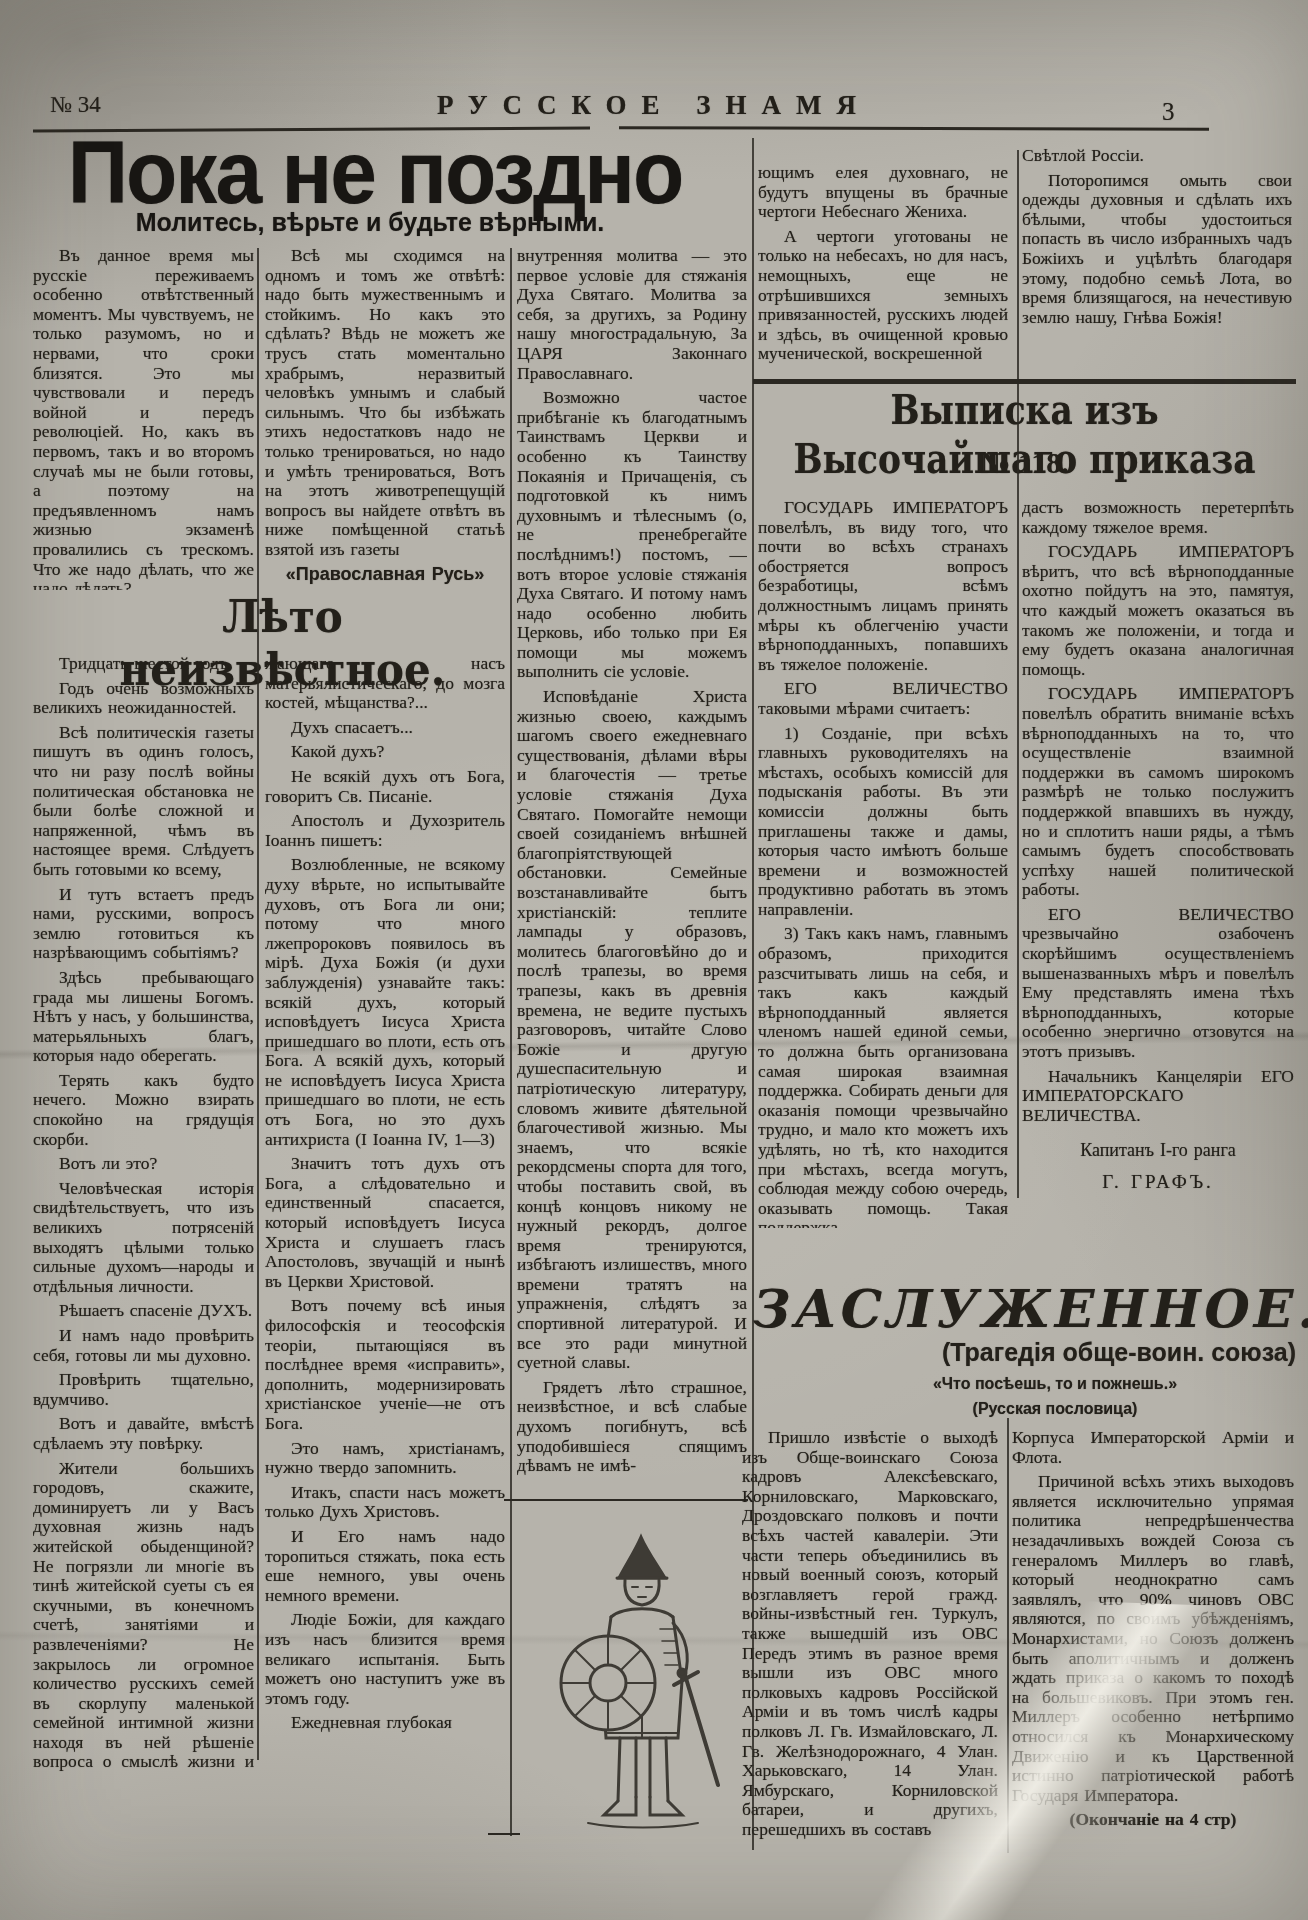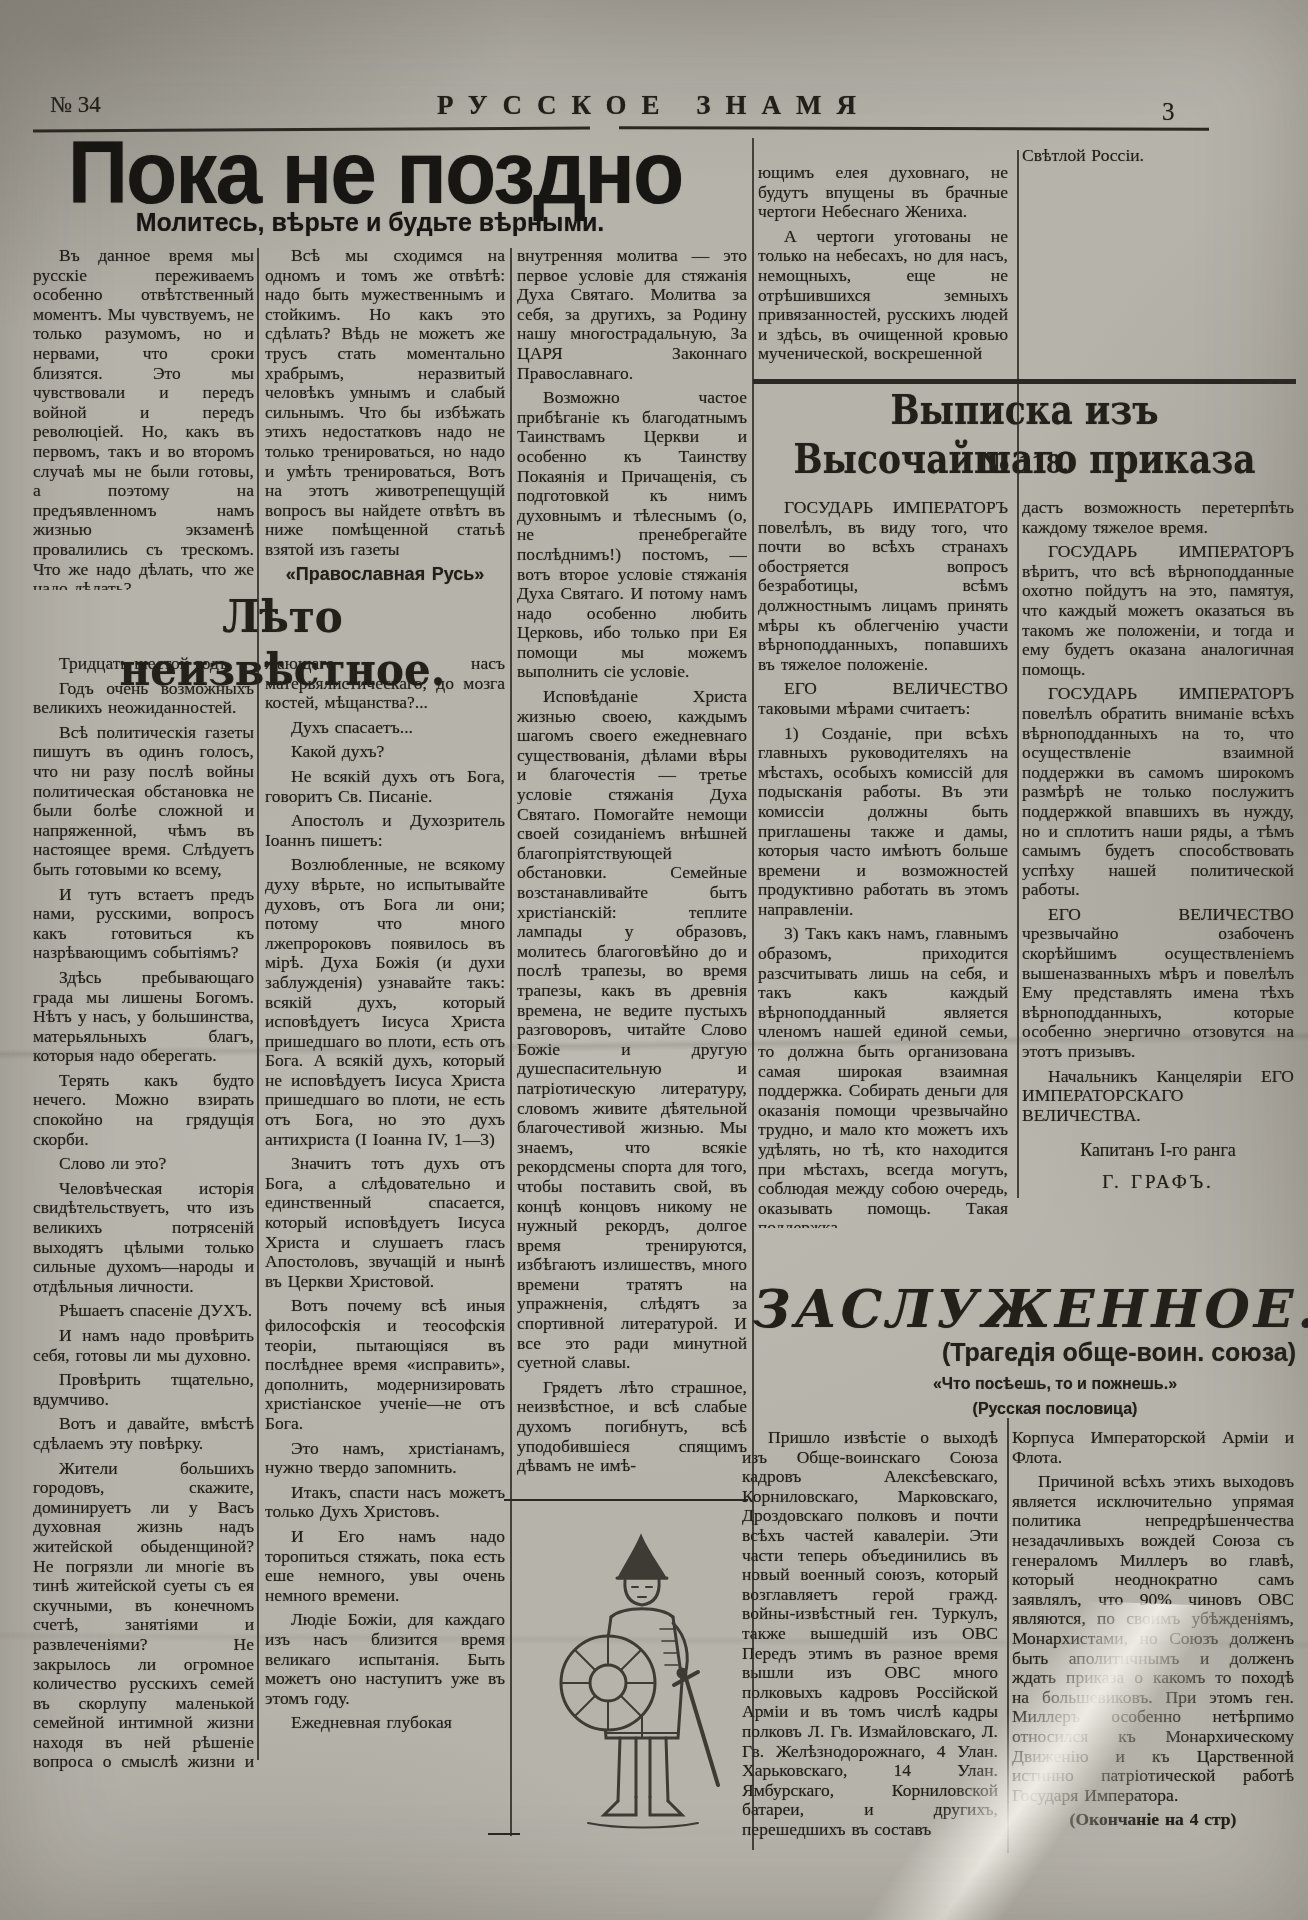--- a/index.html
+++ b/index.html
@@ -72,34 +72,35 @@
 <div class="col ink cont" style="left:758px;top:146px;width:250px;height:236px;margin-top:17px;">
   <div data-bind-list="article_poka.col4_top">
       <p>ющимъ елея духовнаго, не будутъ впущены въ брачные чертоги Небеснаго Жениха.</p>
       <p>А чертоги уготованы не только на небесахъ, но для насъ, немощныхъ, еще не отрѣшившихся земныхъ привязанностей, русскихъ людей и здѣсь, въ очищенной кровью мученической, воскрешенной</p>
     </div>
 </div>
 
 <div class="col ink cont" style="left:1022px;top:146px;width:270px;height:236px;">
   <div data-bind-list="article_poka.col5_top">
       <p>Свѣтлой Россіи.</p>
+      <p>Поторопимся омыть свои одежды духовныя и сдѣлать ихъ бѣлыми, чтобы удостоиться попасть въ число избранныхъ чадъ Божіихъ и уцѣлѣть благодаря этому, подобно семьѣ Лота, во время близящагося, на нечестивую землю нашу, Гнѣва Божія!</p>
     </div>
 </div>
 
 <div class="abs ink" style="left:60px;top:594px;width:445px;text-align:center;font-family:'DejaVu Serif',serif;font-weight:bold;font-size:42px;transform:scaleY(1.08);" data-bind="article_leto.title">Лѣто неизвѣстное.</div>
 
 <div class="col ink" style="left:33px;top:654px;width:221px;height:1120px;">
   <div data-bind-list="article_leto.col1">
       <p>Тридцать шестой годъ.</p>
       <p>Годъ очень возможныхъ великихъ неожиданностей.</p>
       <p>Всѣ политическія газеты пишутъ въ одинъ голосъ, что ни разу послѣ войны политическая обстановка не были болѣе сложной и напряженной, чѣмъ въ настоящее время. Слѣдуетъ быть готовыми ко всему,</p>
-      <p>И тутъ встаетъ предъ нами, русскими, вопросъ какъ готовиться къ назрѣвающимъ событіямъ?</p>
+      <p>И тутъ встаетъ предъ нами, русскими, вопросъ землю готовиться къ назрѣвающимъ событіямъ?</p>
       <p>Здѣсь пребывающаго града мы лишены Богомъ. Нѣтъ у насъ, у большинства, матерьяльныхъ благъ, которыя надо оберегать.</p>
       <p>Терять какъ будто нечего. Можно взирать спокойно на грядущія скорби.</p>
-      <p>Слово ли это?</p>
+      <p>Вотъ ли это?</p>
       <p>Человѣческая исторія свидѣтельствуетъ, что изъ великихъ потрясеній выходятъ цѣлыми только сильные духомъ—народы и отдѣльныя личности.</p>
       <p>Рѣшаетъ спасеніе ДУХЪ.</p>
       <p>И намъ надо провѣрить себя, готовы ли мы духовно.</p>
       <p>Провѣрить тщательно, вдумчиво.</p>
       <p>Вотъ и давайте, вмѣстѣ сдѣлаемъ эту повѣрку.</p>
       <p>Жители большихъ городовъ, скажите, доминируетъ ли у Васъ духовная жизнь надъ житейской обыденщиной? Не погрязли ли многіе въ тинѣ житейской суеты съ ея скучными, въ конечномъ счетѣ, занятіями и развлеченіями? Не закрылось ли огромное количество русскихъ семей въ скорлупу маленькой семейной интимной жизни находя въ ней рѣшеніе вопроса о смыслѣ жизни и назначеніи человѣка?</p>
     </div>
 </div>
 
 <div class="col ink cont" style="left:265px;top:654px;width:240px;height:1222px;">

